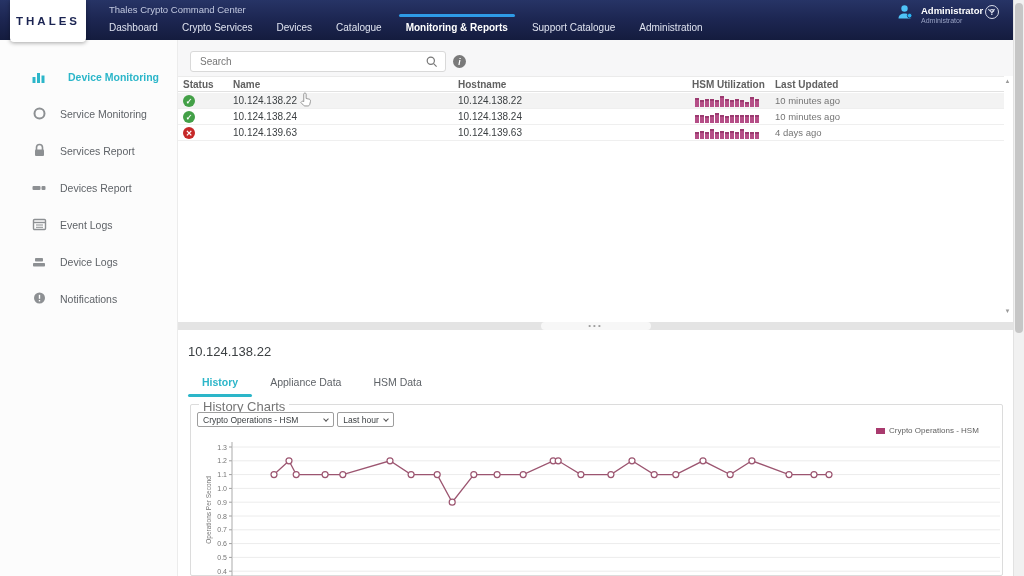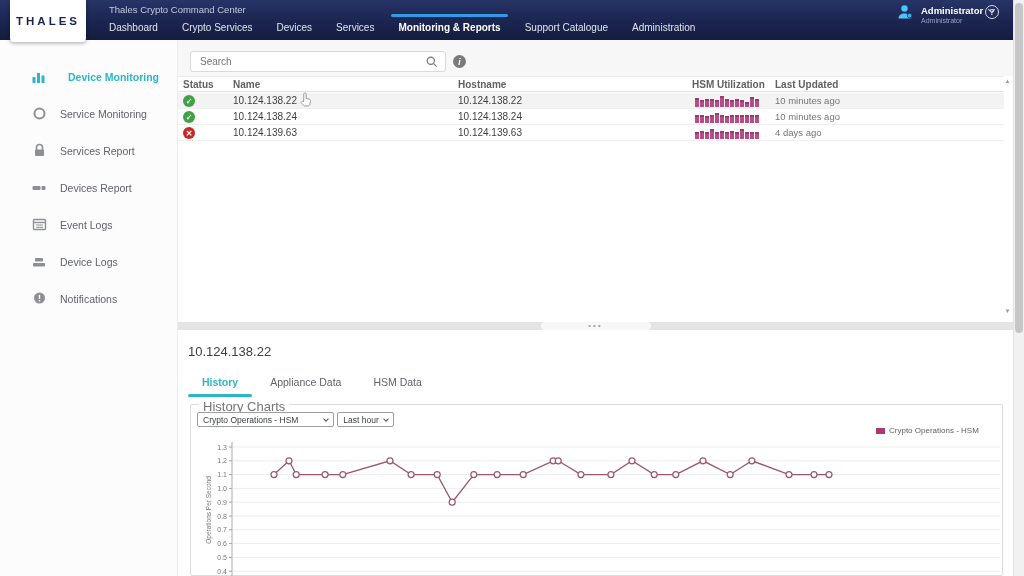--- a/index.html
+++ b/index.html
@@ -121,21 +121,21 @@
         <div class="nav-item">
           <span>Dashboard</span>
         </div>
         <div class="nav-item">
           <span>Crypto Services</span>
         </div>
         <div class="nav-item">
           <span>Devices</span>
         </div>
         <div class="nav-item">
-          <span>Services</span>
+          <span>Catalogue</span>
         </div>
         <div class="nav-item active">
           <span class="nav-indicator"></span>
           <span>Monitoring &amp; Reports</span>
         </div>
         <div class="nav-item">
           <span>Support Catalogue</span>
         </div>
         <div class="nav-item">
           <span>Administration</span>

